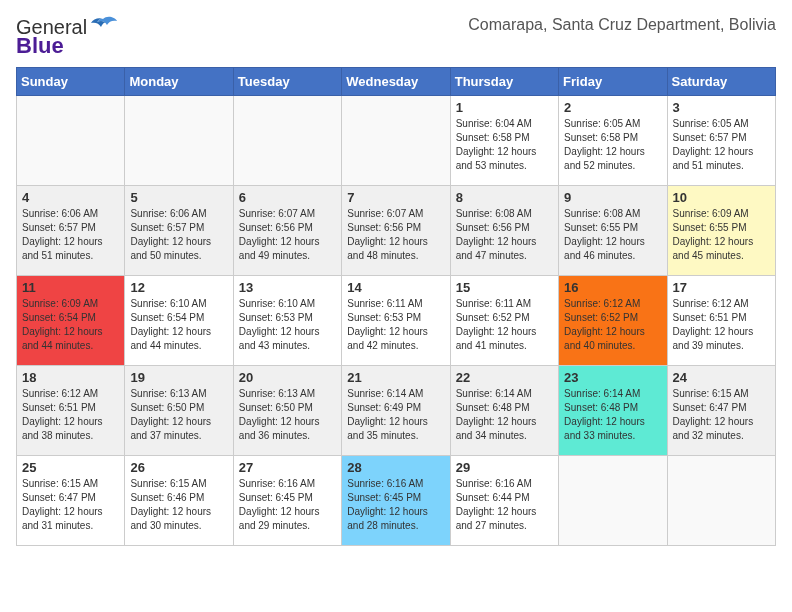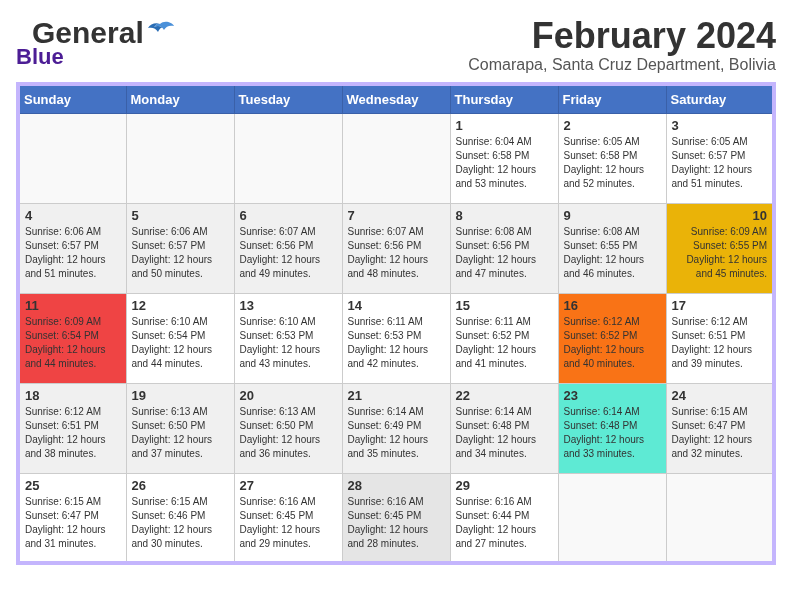--- a/index.html
+++ b/index.html
@@ -31,21 +31,21 @@
       line-height: 1.1;
     }
     .title-section h2 {
       font-size: 16px;
       color: #555;
       font-weight: normal;
     }
     .calendar {
       width: 100%;
       border-collapse: collapse;
-      border: 4px solid #c4b5fd;
+      border: 1px solid #c4b5fd;
     }
     .calendar th {
       background-color: #4472c4;
       color: #fff;
       font-size: 13px;
       font-weight: bold;
       padding: 6px 4px;
       text-align: left;
       border: 1px solid #3a60a8;
     }
@@ -82,32 +82,31 @@
     
     .row-odd td { background: #fff; }
     .row-even td { background: #f0f0f0; }
   </style>
 </head>
 <body>
 
 <div class="header">
   <div class="logo">
     <div style="display:flex; align-items:center;">
-      <div style="font-size:30px; font-weight:bold; color:#333;margin-left:16px;">
+      <div style="font-size:20px; font-weight:normal; color:#333;">
         <span style="color:#333;">General</span>
       </div>
       <svg width="28" height="22" viewBox="0 0 28 22" style="margin-left:2px; margin-top:-4px;">
         <path d="M14 4 C18 0, 26 2, 28 6 C24 5, 20 6, 18 10 C16 6, 12 5, 8 7 C10 4, 12 3, 14 4Z" fill="#4a90d9"></path>
         <path d="M14 4 C10 2, 4 4, 2 8 C6 7, 10 8, 12 12 C14 8, 16 6, 18 10 C16 6, 12 5, 8 7 C10 4, 12 3, 14 4Z" fill="#2a6db5"></path>
       </svg>
     </div>
     <div style="font-size:22px; font-weight:bold; color:#4c1d95; margin-top:-6px;">Blue</div>
   </div>
   <div class="title-section">
-    <h1>February 2024</h1>
     <h2>Comarapa, Santa Cruz Department, Bolivia</h2>
   </div>
 </div>
 
 <table class="calendar">
   <thead>
     <tr>
     <th>Sunday</th>
         <th>Monday</th>
         <th>Tuesday</th>
@@ -181,21 +180,21 @@
 Daylight: 12 hours
 and 47 minutes.</div>
         </td>
         <td style="background: rgb(240, 240, 240);">
           <span class="day-num">9</span>
           <div class="day-info" style="white-space: pre-line;">Sunrise: 6:08 AM
 Sunset: 6:55 PM
 Daylight: 12 hours
 and 46 minutes.</div>
         </td>
-        <td style="background: #eab308; text-align: right;">
+        <td style="background: #fef9c3;">
           <span class="day-num">10</span>
           <div class="day-info" style="white-space: pre-line;">Sunrise: 6:09 AM
 Sunset: 6:55 PM
 Daylight: 12 hours
 and 45 minutes.</div>
         </td>
       </tr>
       <tr class="row-odd">
         <td style="background: #ef4444;">
           <span class="day-num">11</span>
@@ -313,21 +312,21 @@
 Daylight: 12 hours
 and 30 minutes.</div>
         </td>
         <td style="background: rgb(255, 255, 255); margin-top: 24px;">
           <span class="day-num">27</span>
           <div class="day-info" style="white-space: pre-line;">Sunrise: 6:16 AM
 Sunset: 6:45 PM
 Daylight: 12 hours
 and 29 minutes.</div>
         </td>
-        <td style="background: #e5e5e5;">
+        <td style="background: #7dd3fc;">
           <span class="day-num">28</span>
           <div class="day-info" style="white-space: pre-line;">Sunrise: 6:16 AM
 Sunset: 6:45 PM
 Daylight: 12 hours
 and 28 minutes.</div>
         </td>
         <td style="background: rgb(255, 255, 255);">
           <span class="day-num">29</span>
           <div class="day-info" style="white-space: pre-line;">Sunrise: 6:16 AM
 Sunset: 6:44 PM

